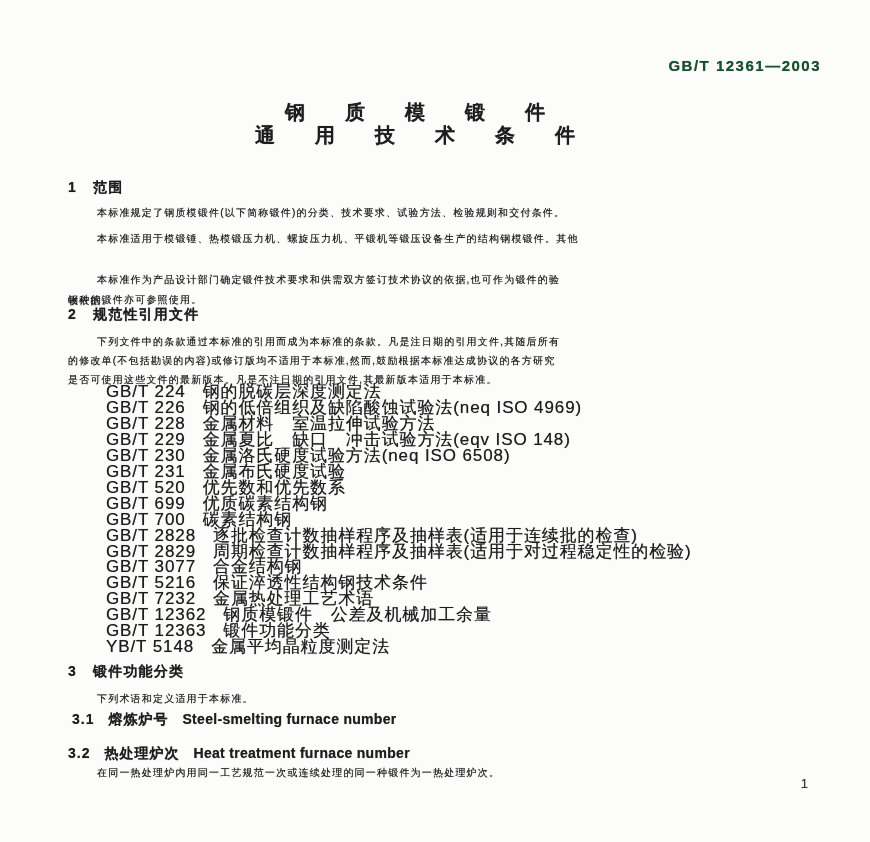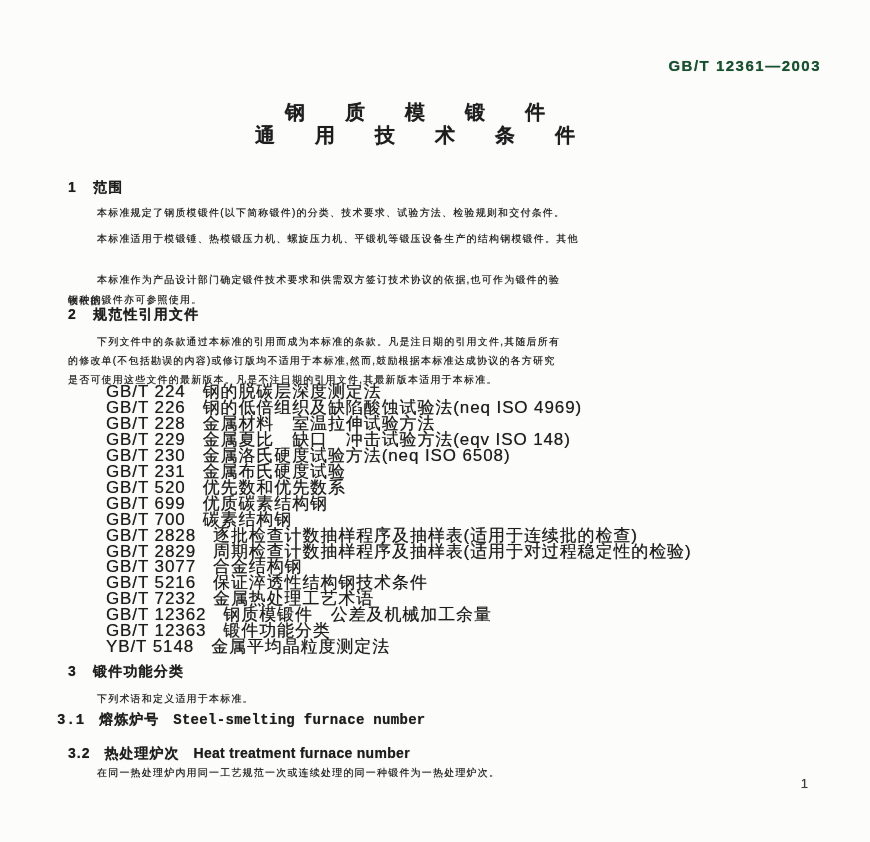--- a/index.html
+++ b/index.html
@@ -175,21 +175,21 @@
         <span class="ref-code">YB/T 5148</span><span class="ref-title">金属平均晶粒度测定法</span>
       </div>
     </div>
 
   <div class="abs sec-heading" style="top:663px; left:68px;">
     <span class="sec-num">3</span><span>锻件功能分类</span>
   </div>
 
   <div class="abs body-line indent" style="top:689px; left:68px;">下列术语和定义适用于本标准。</div>
 
-  <div class="abs term-heading" style="top:711px; left:57px;font-family:Liberation Mono, monospace;">
+  <div class="abs term-heading" style="top:711px; left:72px;">
     <span class="term-num">3.1</span><span class="term-zh">熔炼炉号</span><span class="term-en">Steel-smelting furnace number</span>
   </div>
 
   <div class="abs term-heading" style="top:745px; left:68px;">
     <span class="term-num">3.2</span><span class="term-zh">热处理炉次</span><span class="term-en">Heat treatment furnace number</span>
   </div>
   <div class="abs body-line indent" style="top:763px; left:68px;">在同一热处理炉内用同一工艺规范一次或连续处理的同一种锻件为一热处理炉次。</div>
 
   <div class="abs page-num">1</div>
 

